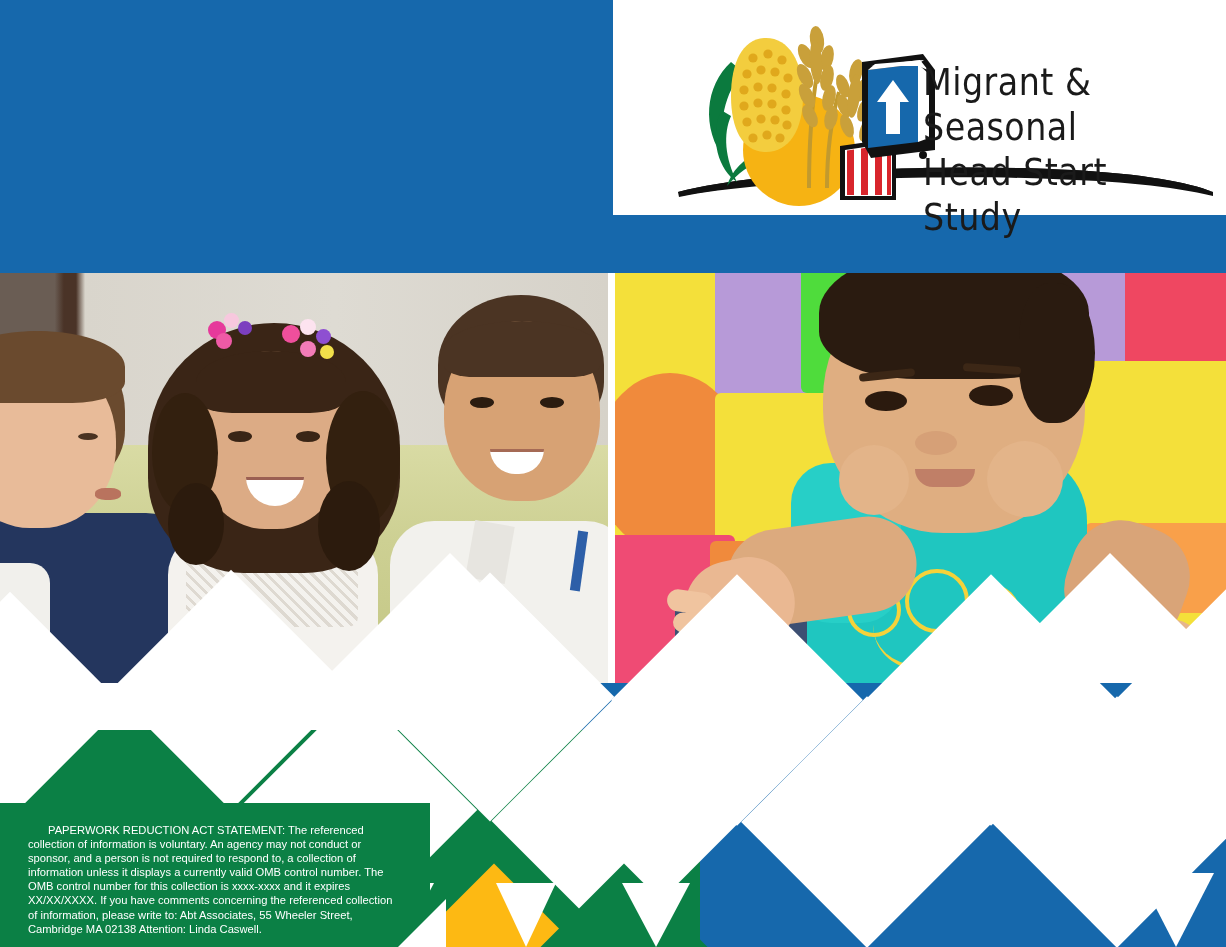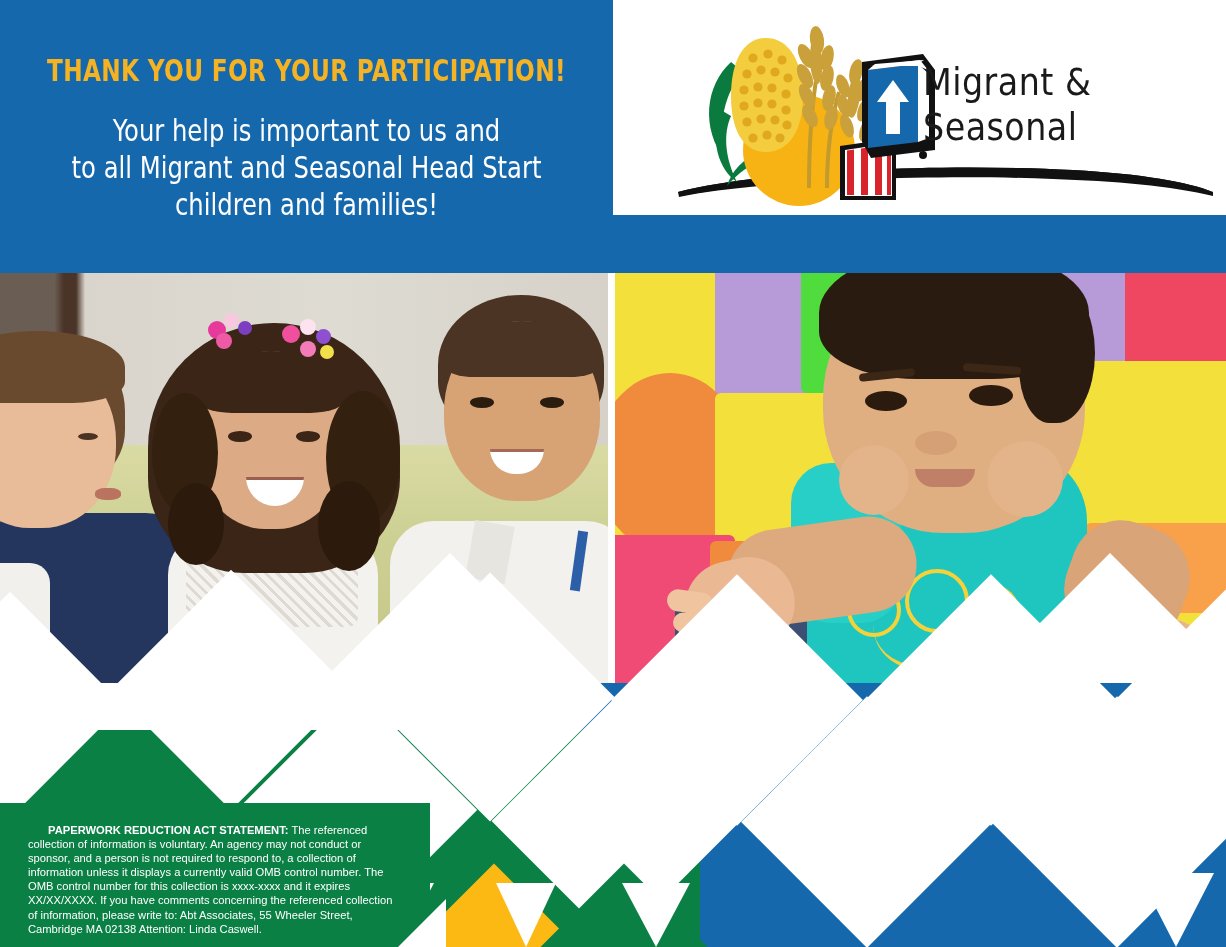--- a/index.html
+++ b/index.html
@@ -86,21 +86,21 @@
 
   
   .wdiag{position:absolute;background:#ffffff;transform:rotate(45deg);}
   .wtri{position:absolute;width:0;height:0;border-style:solid;border-color:transparent;}
 
   .paperwork{
     position:absolute;left:28px;top:823px;width:368px;
     color:#ffffff;font-size:11.2px;line-height:14.1px;
     font-family:"Liberation Sans",sans-serif;
   }
-  .paperwork b{font-weight:bold;padding-left:20px;}
+  .paperwork b{font-weight:normal;padding-left:20px;}
 
   .audience{
     position:absolute;left:792px;top:770px;width:430px;
     color:#ffffff;
     font-family:"Liberation Sans Narrow","DejaVu Sans Condensed","Liberation Sans",sans-serif;
   }
   .aud-item{
     display:block;font-size:25px;letter-spacing:0.5px;
     line-height:38px;white-space:nowrap;
     transform:scaleX(0.88);transform-origin:left center;
@@ -108,28 +108,20 @@
   .aud-item .dot{display:inline-block;width:7px;height:7px;border-radius:50%;
       background:#ffffff;vertical-align:middle;margin-right:12px;margin-bottom:4px;}
 </style>
 </head>
 <body>
 
 <div id="poster">
 
   <div class="header-blue">
 
-    <div class="header-text">
-      <div class="thankyou">THANK YOU FOR YOUR PARTICIPATION!</div>
-      <div class="subline">
-        <div>Your help is important to us and</div>
-        <div>to all Migrant and Seasonal Head Start</div>
-        <div>children and families!</div>
-      </div>
-    </div>
 
     <div class="logo-panel">
       <div class="logo-inner">
         <svg width="613" height="215" viewBox="0 0 613 215">
 
           <path d="M65 192 C 150 170, 330 163, 460 170 C 530 174, 575 182, 600 192 C 570 186, 520 181, 455 178 C 330 172, 155 178, 68 196 Z" fill="#111111"></path>
           <path d="M65 192 C 150 170, 330 163, 460 170 C 530 174, 575 182, 600 192 L 600 196 C 560 186, 500 181, 440 179 C 320 174, 150 180, 66 197 Z" fill="#111111"></path>
 
           <path d="M118 62 C 92 86, 88 128, 112 160 C 104 124, 112 92, 130 72 Z" fill="#0b7a3e"></path>
           <path d="M108 110 C 96 140, 106 170, 124 182 C 112 158, 110 134, 118 116 Z" fill="#0b7a3e"></path>
@@ -206,20 +198,21 @@
           <path d="M305 64 L 316 74 L 316 138 L 305 142 Z" fill="#ffffff"></path>
           <path d="M255 70 L 305 64 L 311 60 L 262 64 Z" fill="#ffffff"></path>
           <path d="M258 66 L 307 60 L 315 70 L 305 66 Z" fill="#ffffff"></path>
 
           <path d="M280 80 L 296 102 L 287 102 L 287 134 L 273 134 L 273 102 L 264 102 Z" fill="#ffffff"></path>
 
           <circle cx="310" cy="155" r="4" fill="#111111"></circle>
         </svg>
         <div class="logo-wordmark">
           <div>Migrant &amp; Seasonal</div>
+          <div>Head Start Study</div>
         </div>
       </div>
     </div>
   </div>
 
   <div class="photo-band">
 
     <div class="photo photo-left">
       <div class="scene-l">
         <div class="sofa"></div>

